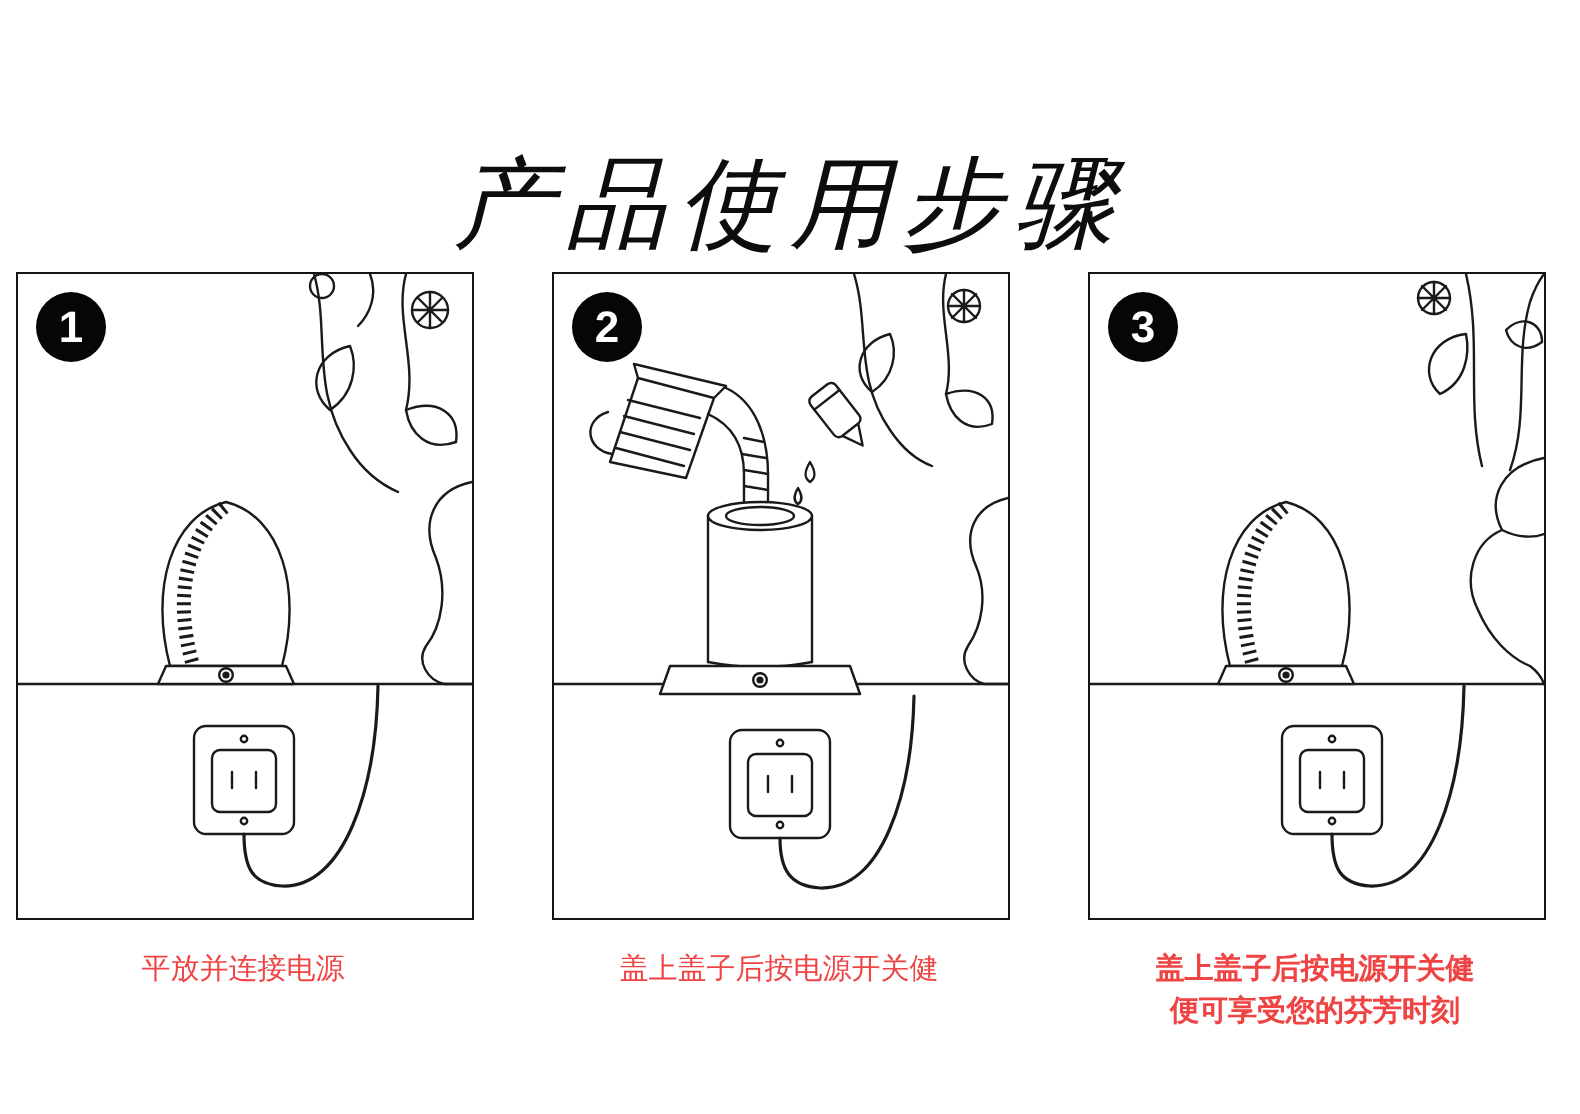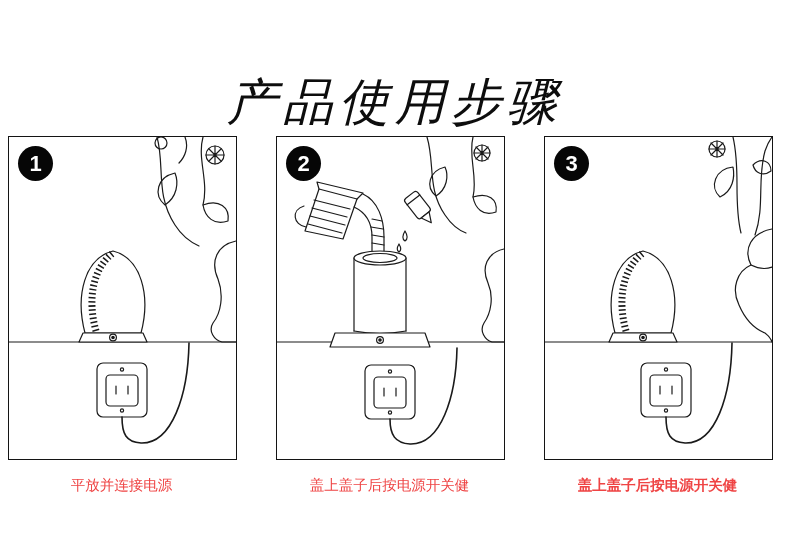--- a/index.html
+++ b/index.html
@@ -206,16 +206,17 @@
             <rect x="105" y="238" width="32" height="31" rx="4" fill="#fff"></rect>
             <line x1="115" y1="249" x2="115" y2="257"></line>
             <line x1="127" y1="249" x2="127" y2="257"></line>
           </g>
           <path d="M121 280 C121 297 125 305 140 306 C171 307 186 258 187 206" stroke-width="1.6"></path>
         </g>
       </svg>
     </div>
     <div class="caption bold">
       <div>盖上盖子后按电源开关健</div>
+      <div>便可享受您的芬芳时刻</div>
     </div>
   </div>
 
 </div>
 
 </body></html>

